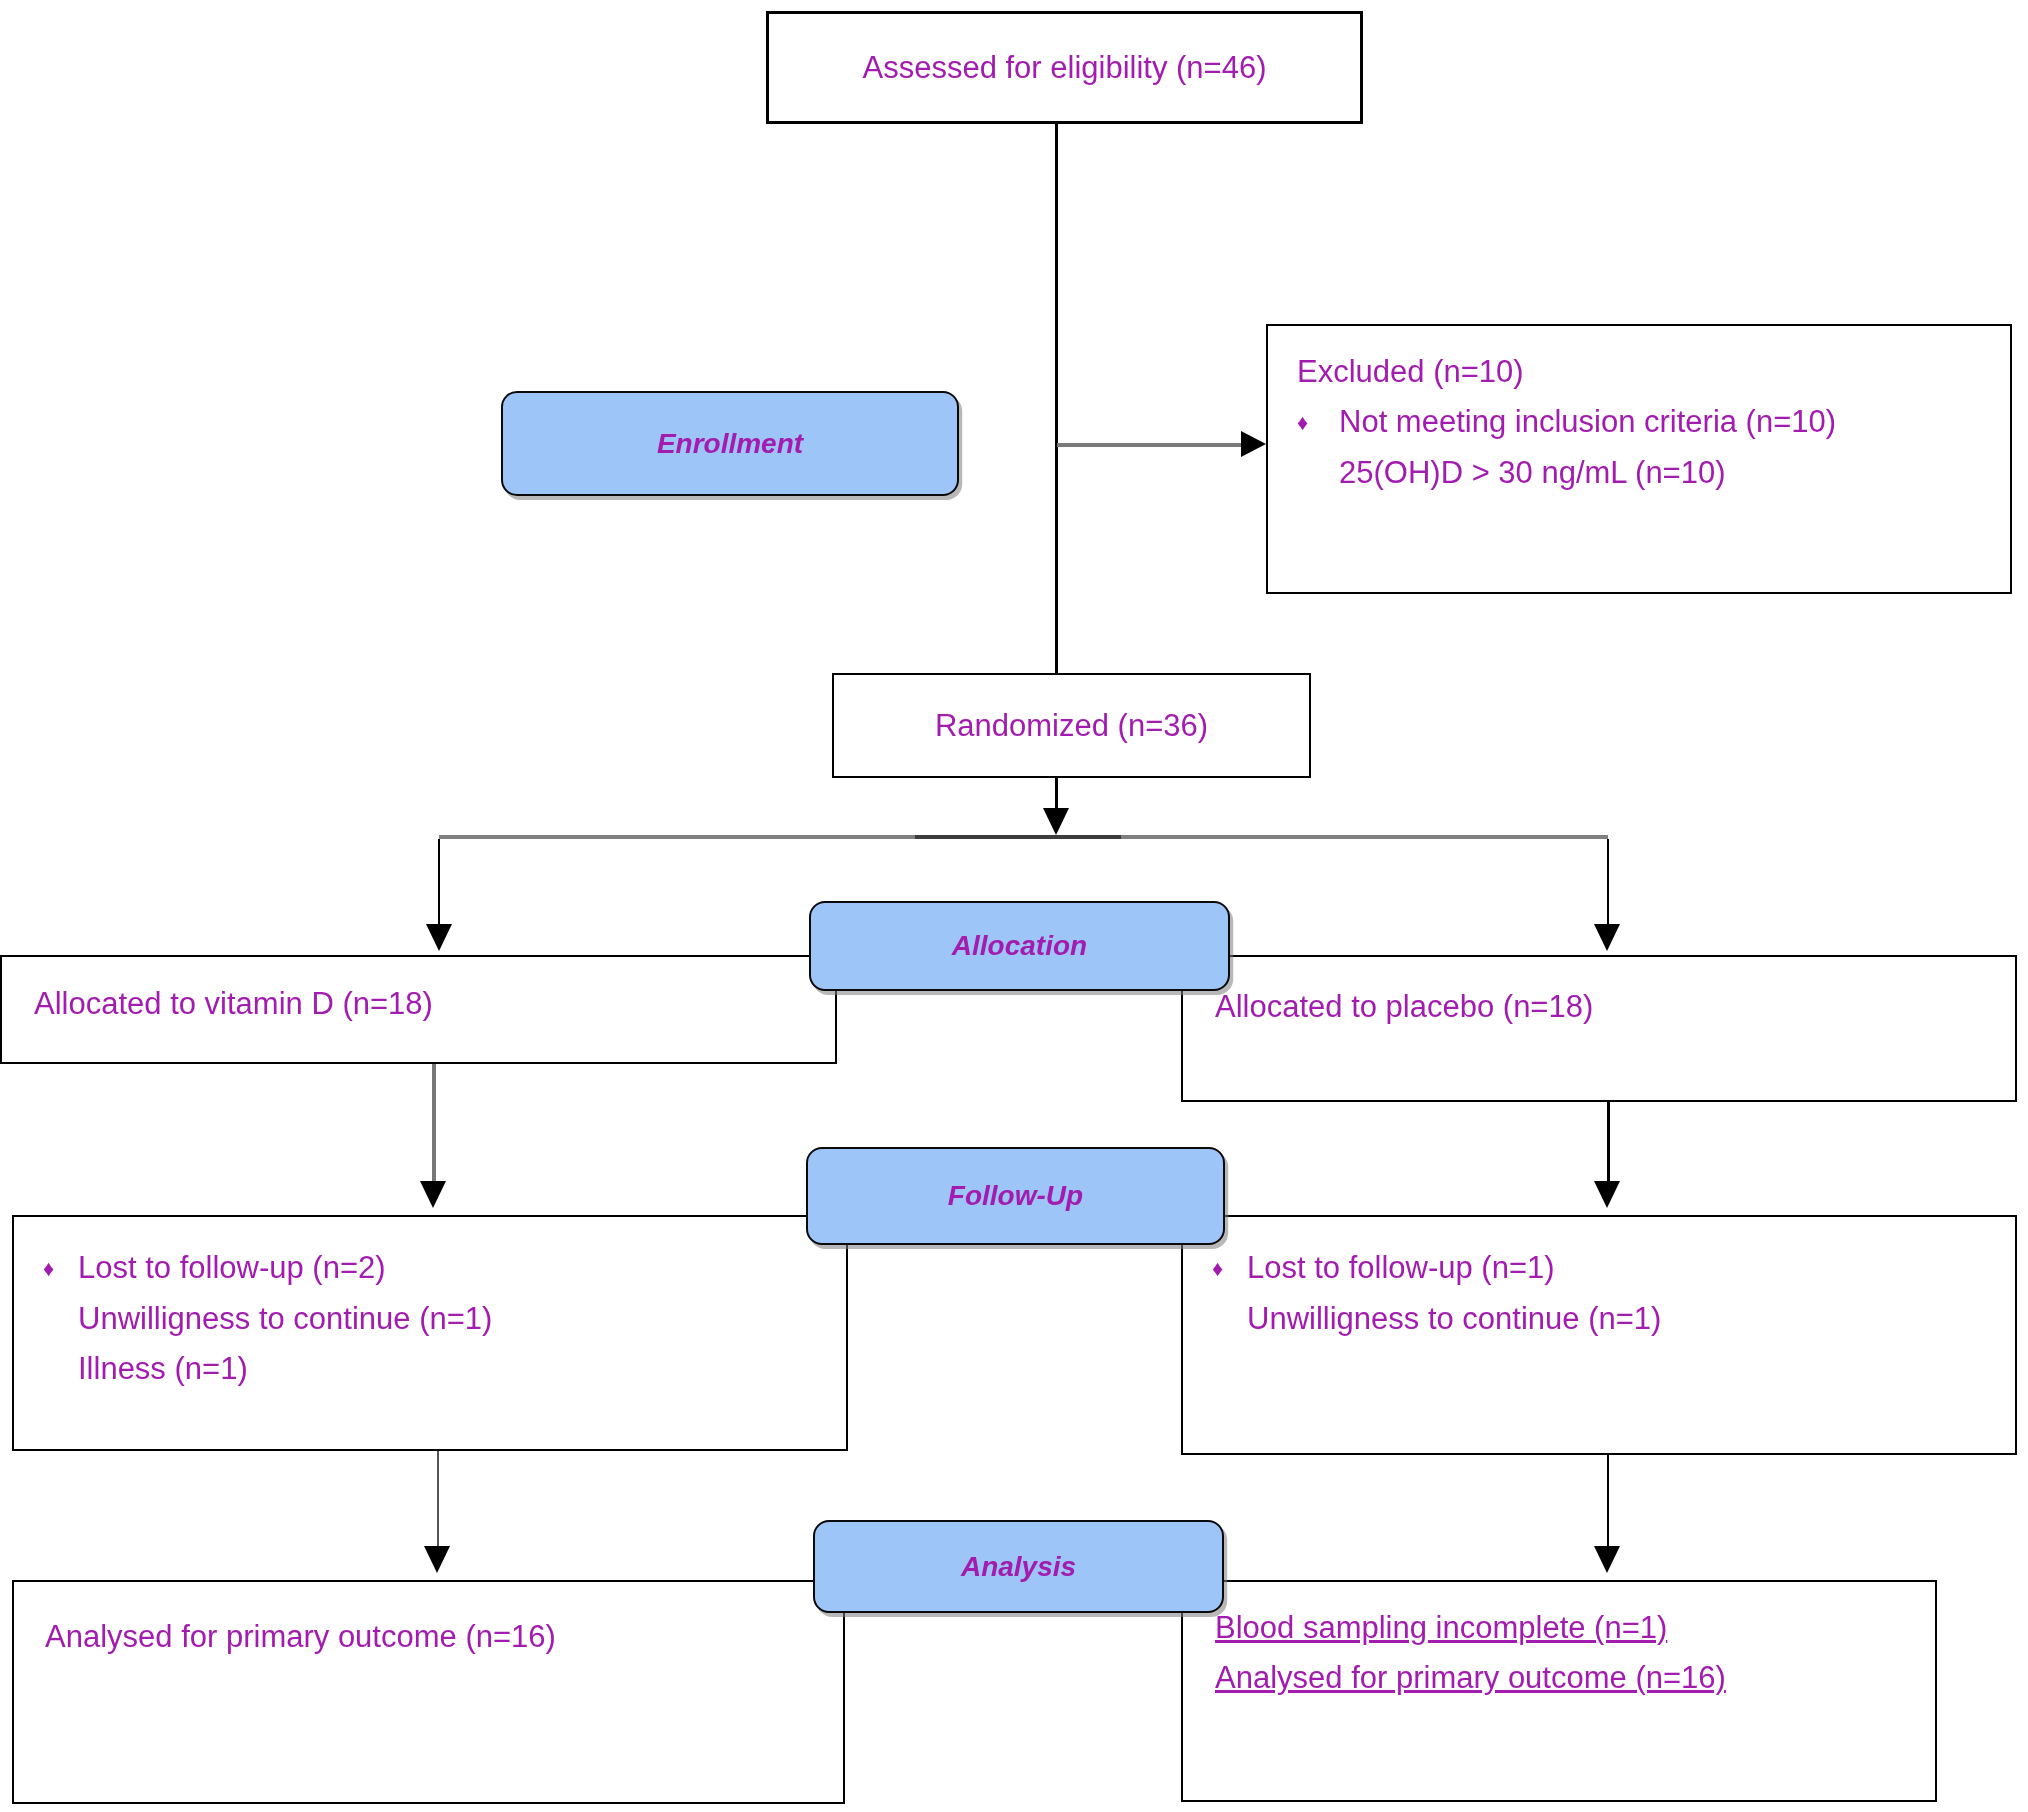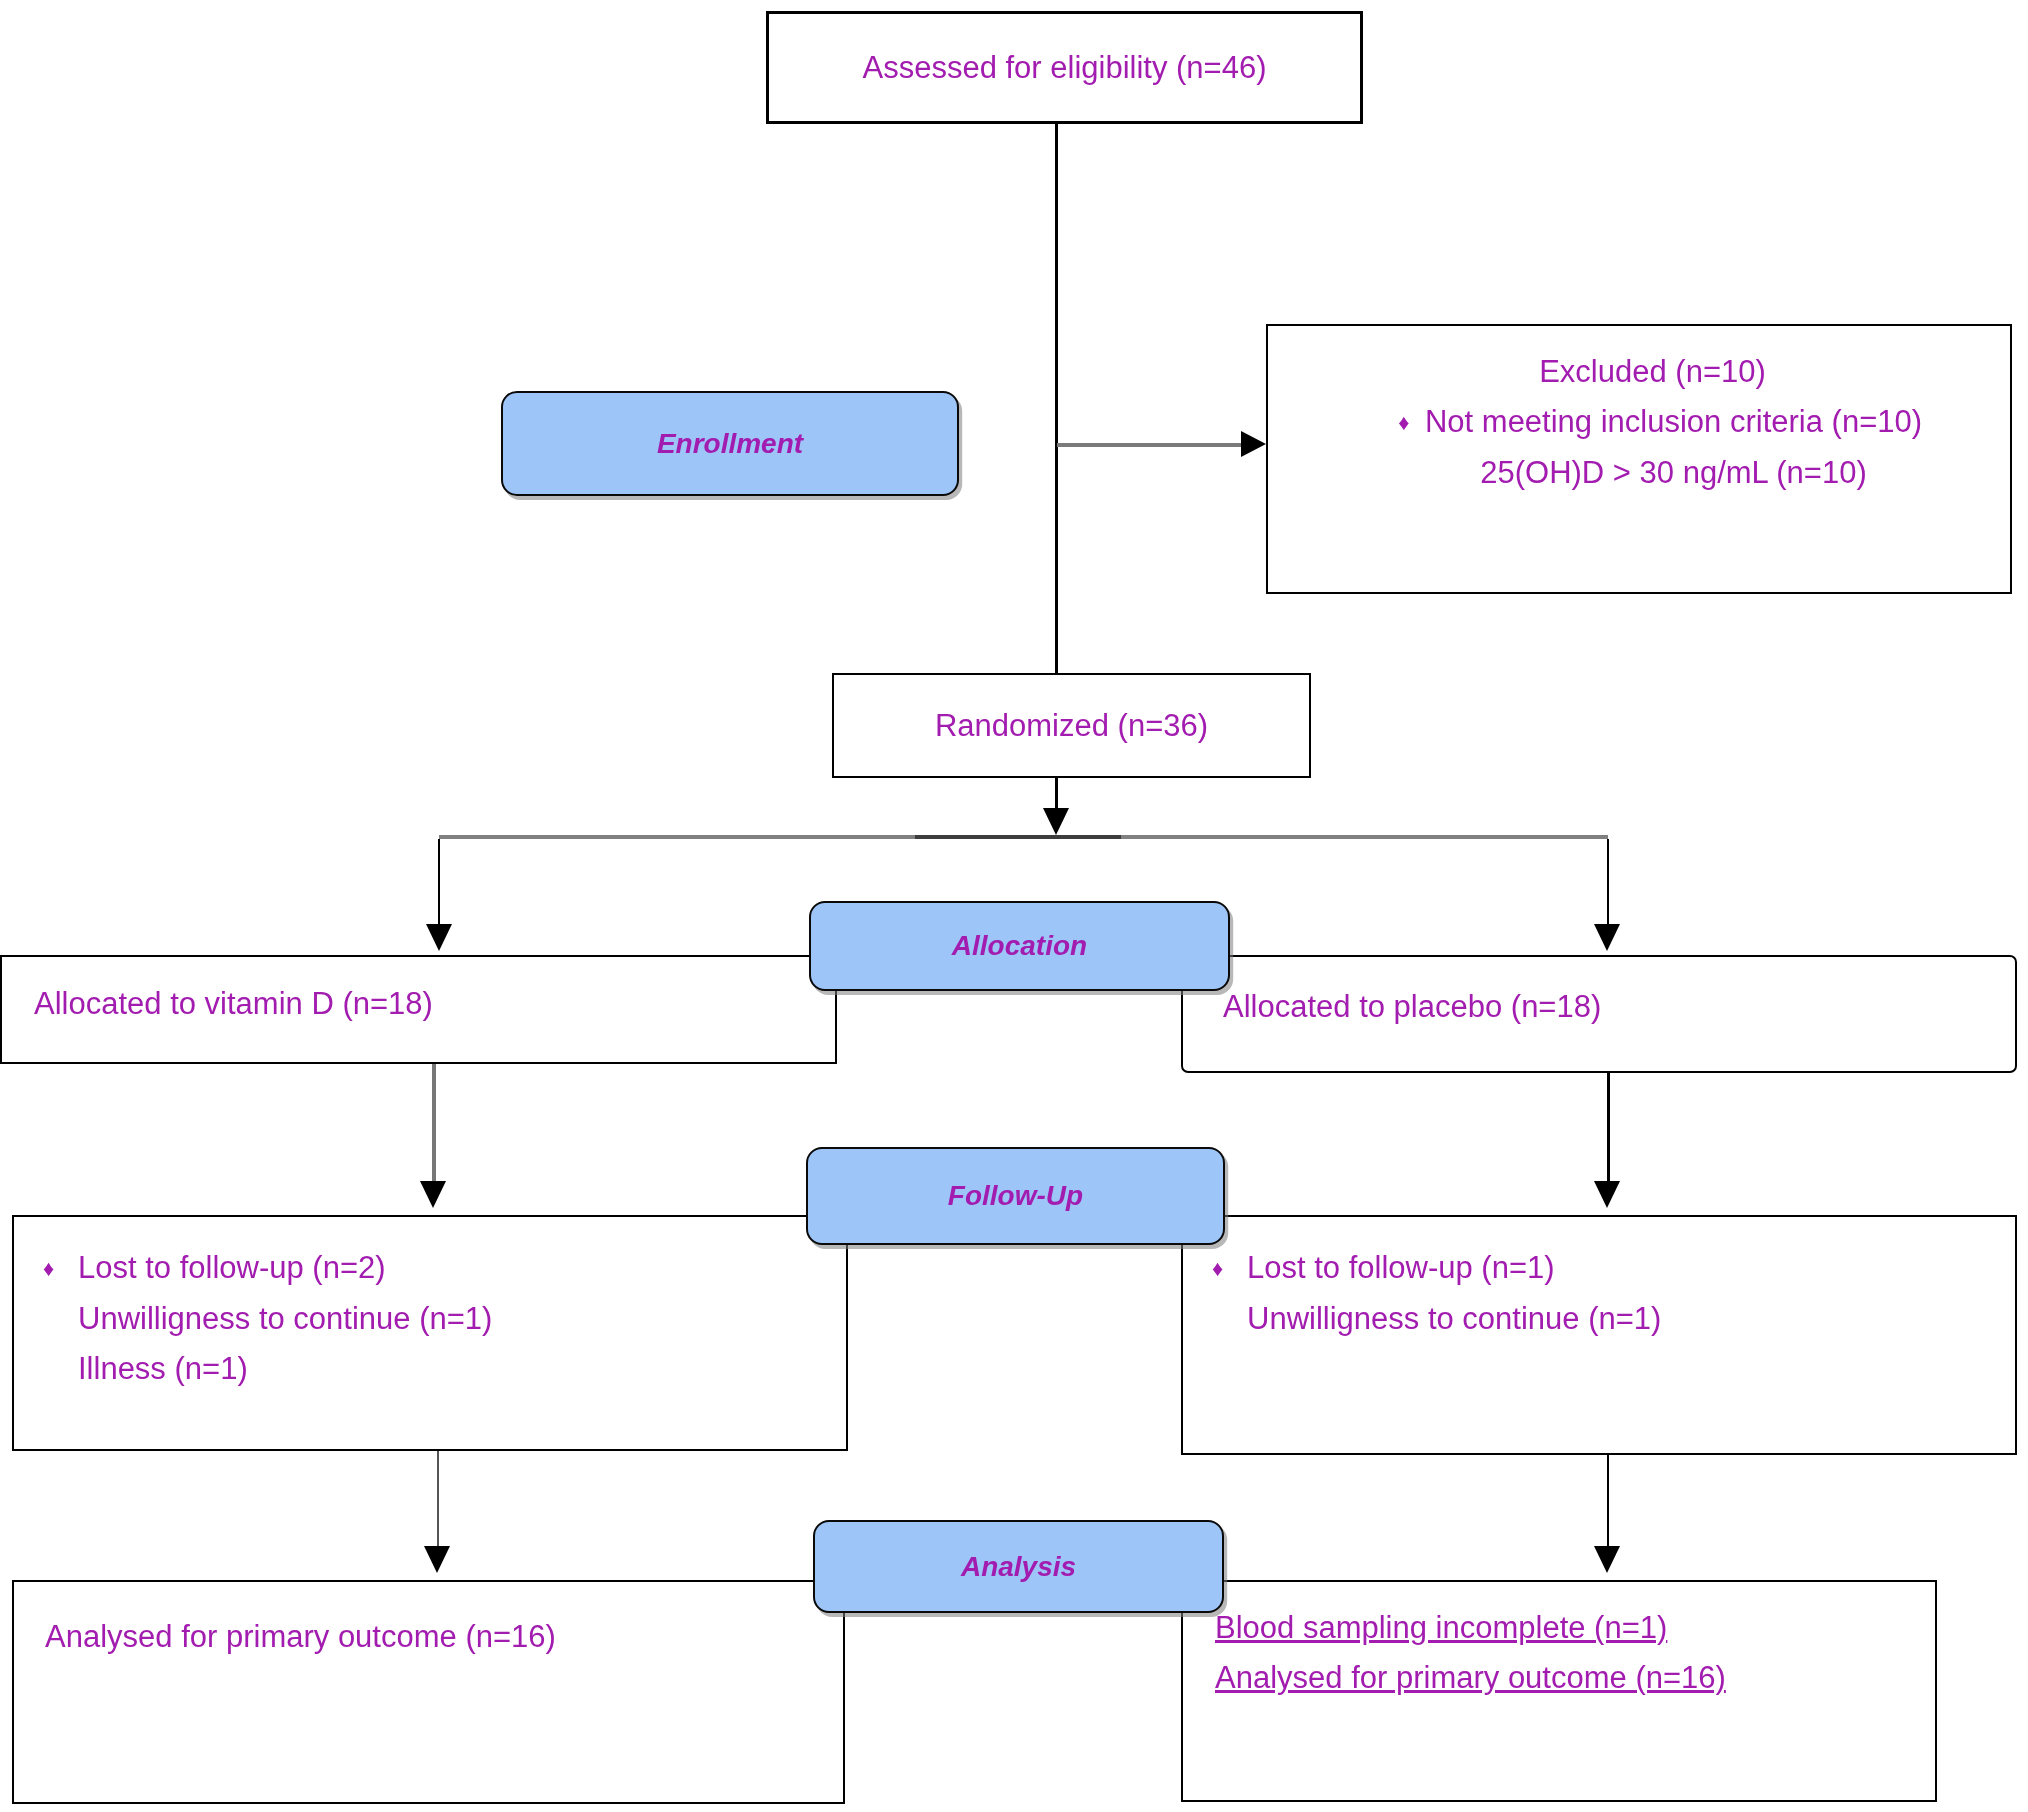--- a/index.html
+++ b/index.html
@@ -63,37 +63,37 @@
   <div class="vline" style="left:437px;top:1451px;width:2.4px;height:97px;background:#555;"></div>
   <div class="ah-down" style="left:424px;top:1546px;"></div>
 
   <div class="vline" style="left:1607px;top:1455px;width:2.4px;height:93px;background:#000;"></div>
   <div class="ah-down" style="left:1594px;top:1546px;"></div>
 
   <div class="box center thick" style="left:766px;top:10.5px;width:597px;height:113px;">
     <span class="tline">Assessed for eligibility (n=46)</span>
   </div>
 
-  <div class="box ex" style="left:1266px;top:324px;width:746px;height:270px;padding:21px 2px 0 29px;text-align:center;">
+  <div class="box ex" style="left:1266px;top:324px;width:746px;height:270px;padding:21px 2px 0 29px;">
     <div class="tline">Excluded  (n=10)</div>
     <div class="tline">
       <span class="diamond">♦</span><span>Not meeting inclusion criteria (n=10)</span>
     </div>
     <div class="tline cont">25(OH)D &gt; 30 ng/mL (n=10)</div>
   </div>
 
   <div class="box center" style="left:832px;top:673px;width:479px;height:105px;">
     <span class="tline">Randomized (n=36)</span>
   </div>
 
   <div class="box" style="left:0;top:955px;width:837px;height:109px;padding:29px 8px 0 32px;line-height:35px;">
     <span class="tline">Allocated to vitamin D (n=18)</span>
   </div>
 
-  <div class="box" style="left:1181px;top:955px;width:836px;height:118px;padding:32px 8px 0 40px;line-height:35px;border-radius:7px;">
+  <div class="box" style="left:1181px;top:955px;width:836px;height:147px;padding:32px 8px 0 32px;line-height:35px;">
     <span class="tline">Allocated to placebo (n=18)</span>
   </div>
 
   <div class="box fu" style="left:12px;top:1215px;width:836px;height:236px;padding:26px 8px 0 29px;">
     <div class="tline">
       <span class="diamond">♦</span><span>Lost to follow-up (n=2)</span>
     </div>
     <div class="tline cont">Unwilligness to continue (n=1)</div>
     <div class="tline cont">Illness (n=1)</div>
   </div>

